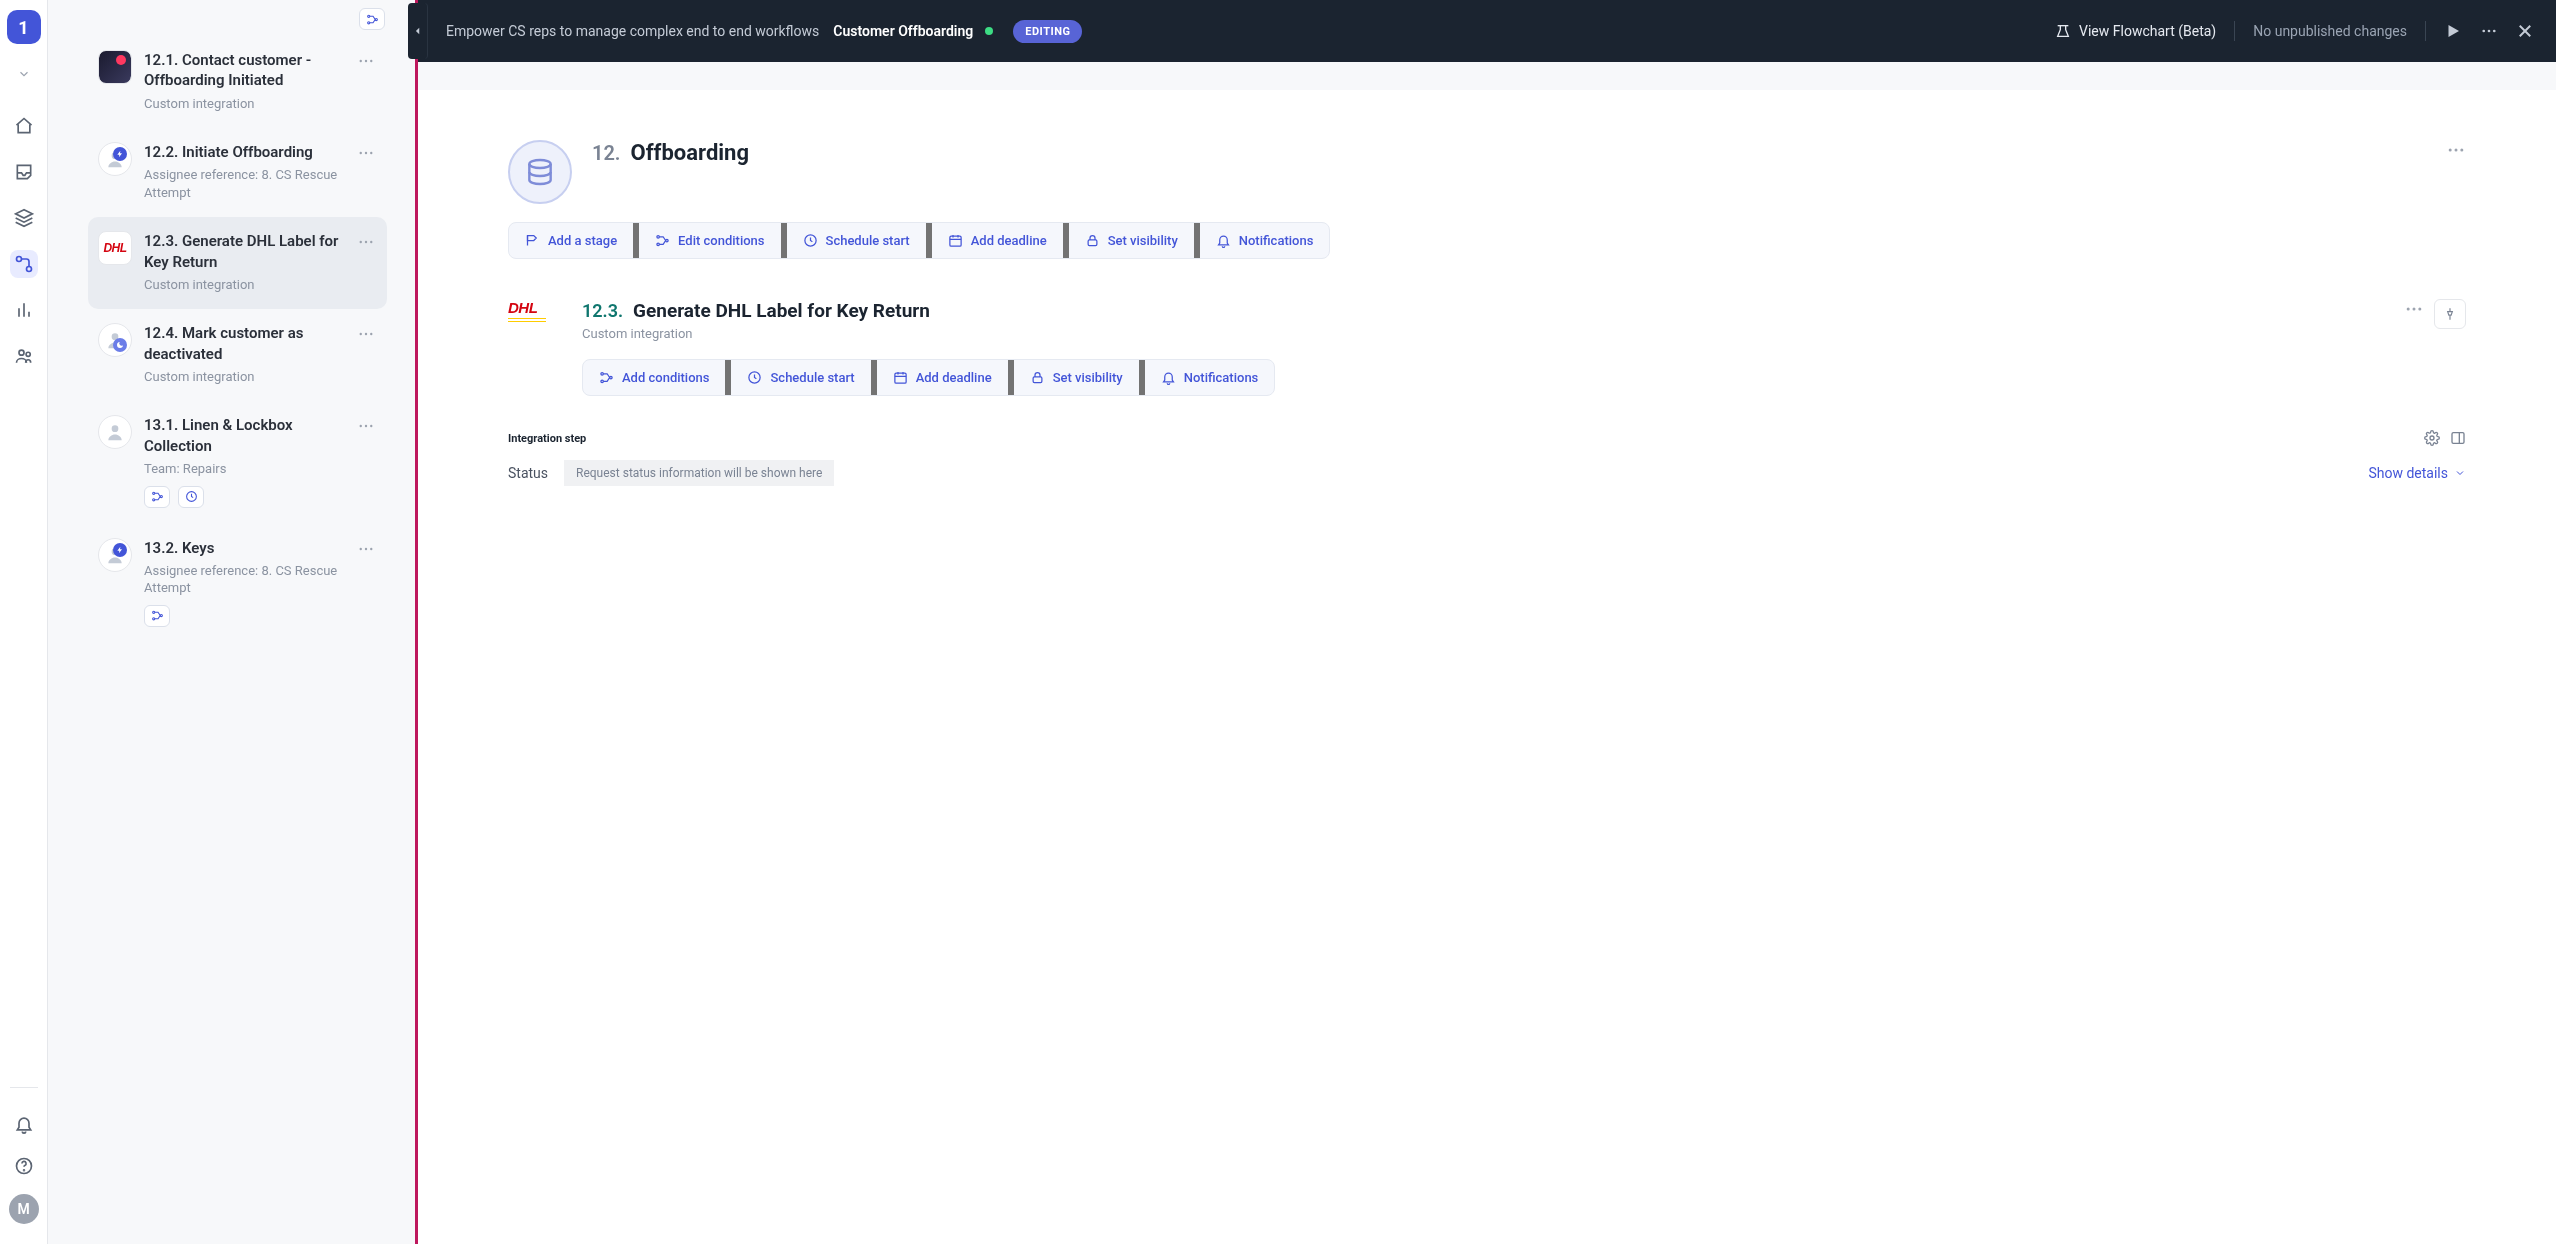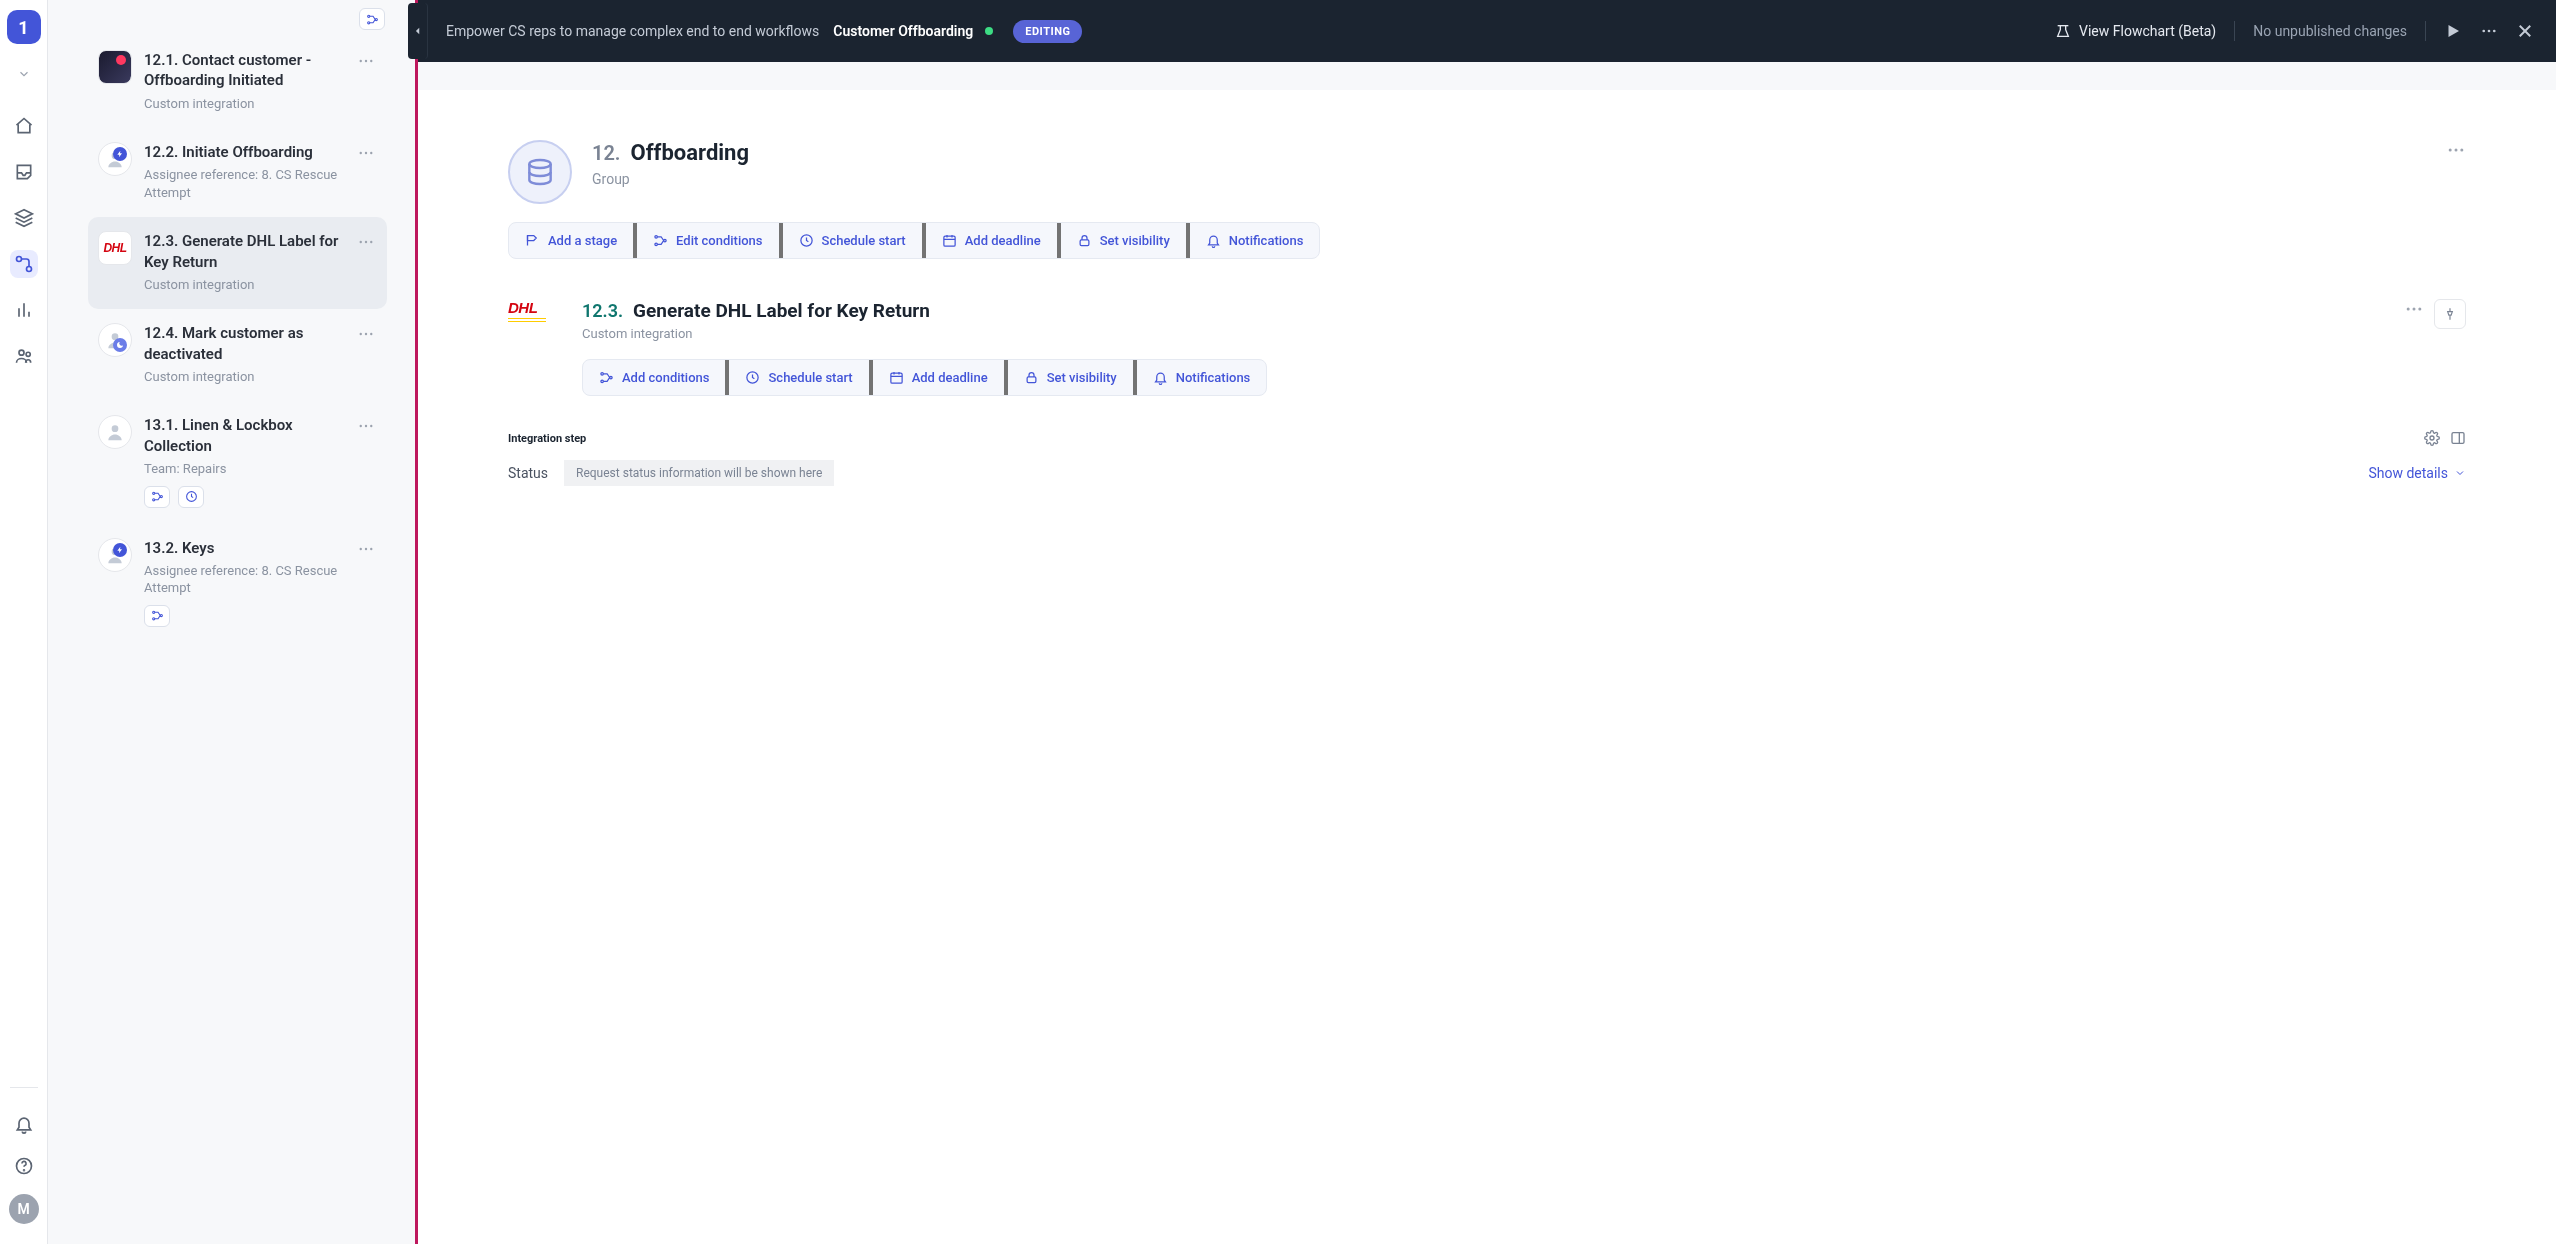--- a/index.html
+++ b/index.html
@@ -144,21 +144,21 @@
   margin-top:18px;
   border:1px solid #e5e9f1; border-radius:8px;
   overflow:hidden;
   background:#f5f7fc;
 }
 .action-row.wfit { width:fit-content; }
 .action-btn {
   display:flex; align-items:center; gap:8px;
   padding:10px 16px;
   font-size:13px; color:#4355d8; font-weight:500;
-  cursor:pointer; border-right:4px solid #737373;
+  cursor:pointer; border-right:6px solid #737373;
   white-space:nowrap;
 }
 .action-btn:last-child { border-right:none; }
 .action-btn svg { width:15px; height:15px; }
 .detail {
   margin-top:40px;
 }
 .detail .head { display:flex; align-items:flex-start; }
 .detail .titles { margin-left:20px; flex:1; }
 .detail .num { color:#0f766e; font-size:18px; font-weight:600; margin-right:10px; }
@@ -511,21 +511,20 @@
           <svg viewBox="0 0 24 24" fill="none" stroke="currentColor" stroke-width="1.8">
               <ellipse cx="12" cy="6" rx="8" ry="3"></ellipse>
               <path d="M4 6v6c0 1.7 3.6 3 8 3s8-1.3 8-3V6"></path>
               <path d="M4 12v6c0 1.7 3.6 3 8 3s8-1.3 8-3v-6"></path>
             </svg>
         </div>
         <div class="titles">
           <div>
             <span class="num">12.</span><span class="name">Offboarding</span>
           </div>
-          <div class="type">Group</div>
         </div>
         <div class="more">
           <svg width="20" height="20" viewBox="0 0 24 24" fill="currentColor">
               <circle cx="5" cy="12" r="1.8"></circle>
               <circle cx="12" cy="12" r="1.8"></circle>
               <circle cx="19" cy="12" r="1.8"></circle>
             </svg>
         </div>
       </div>
 

